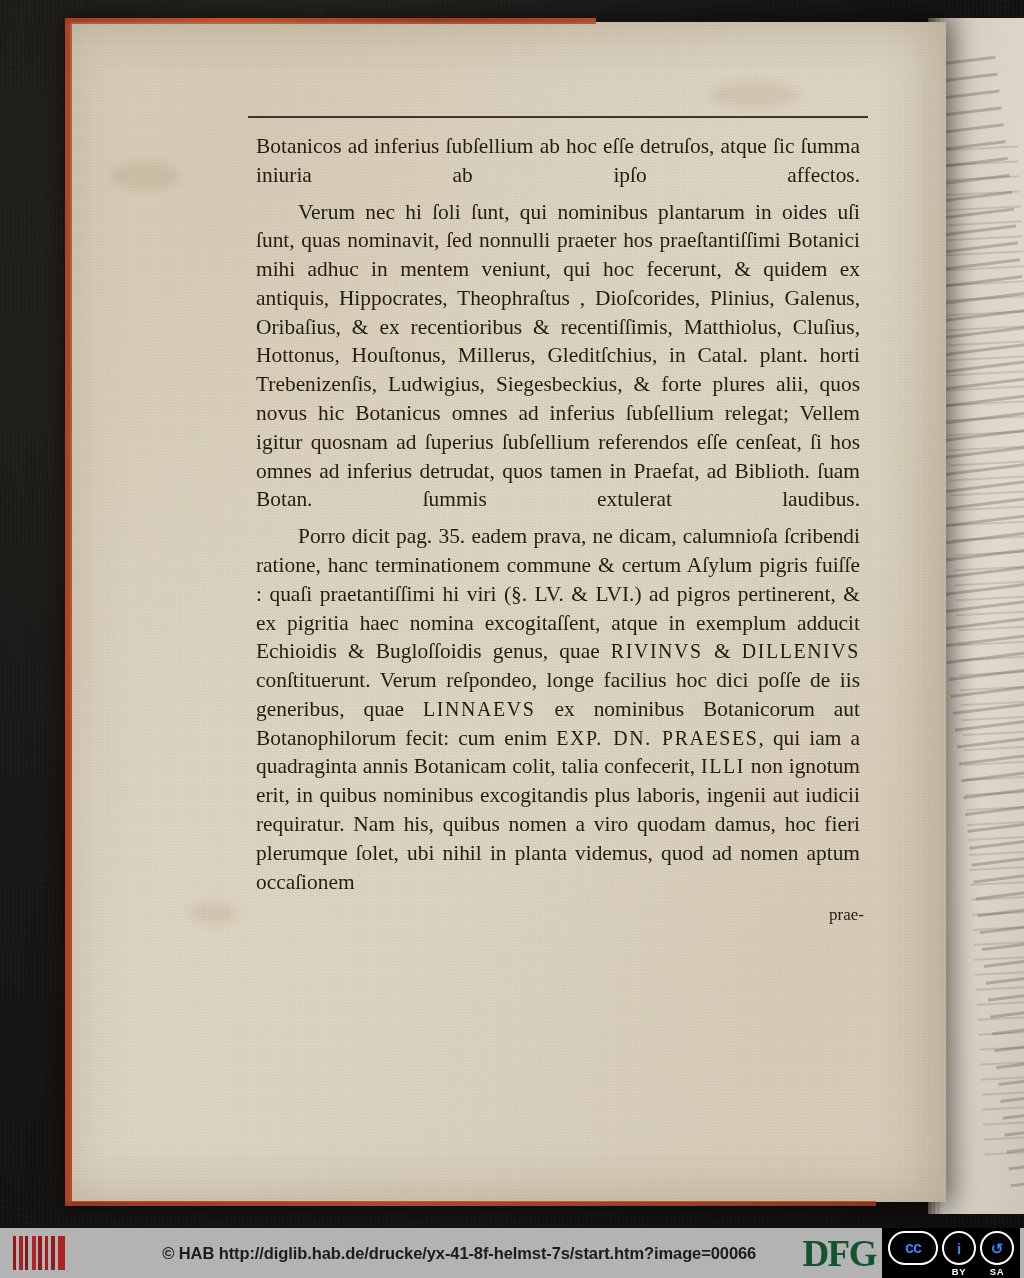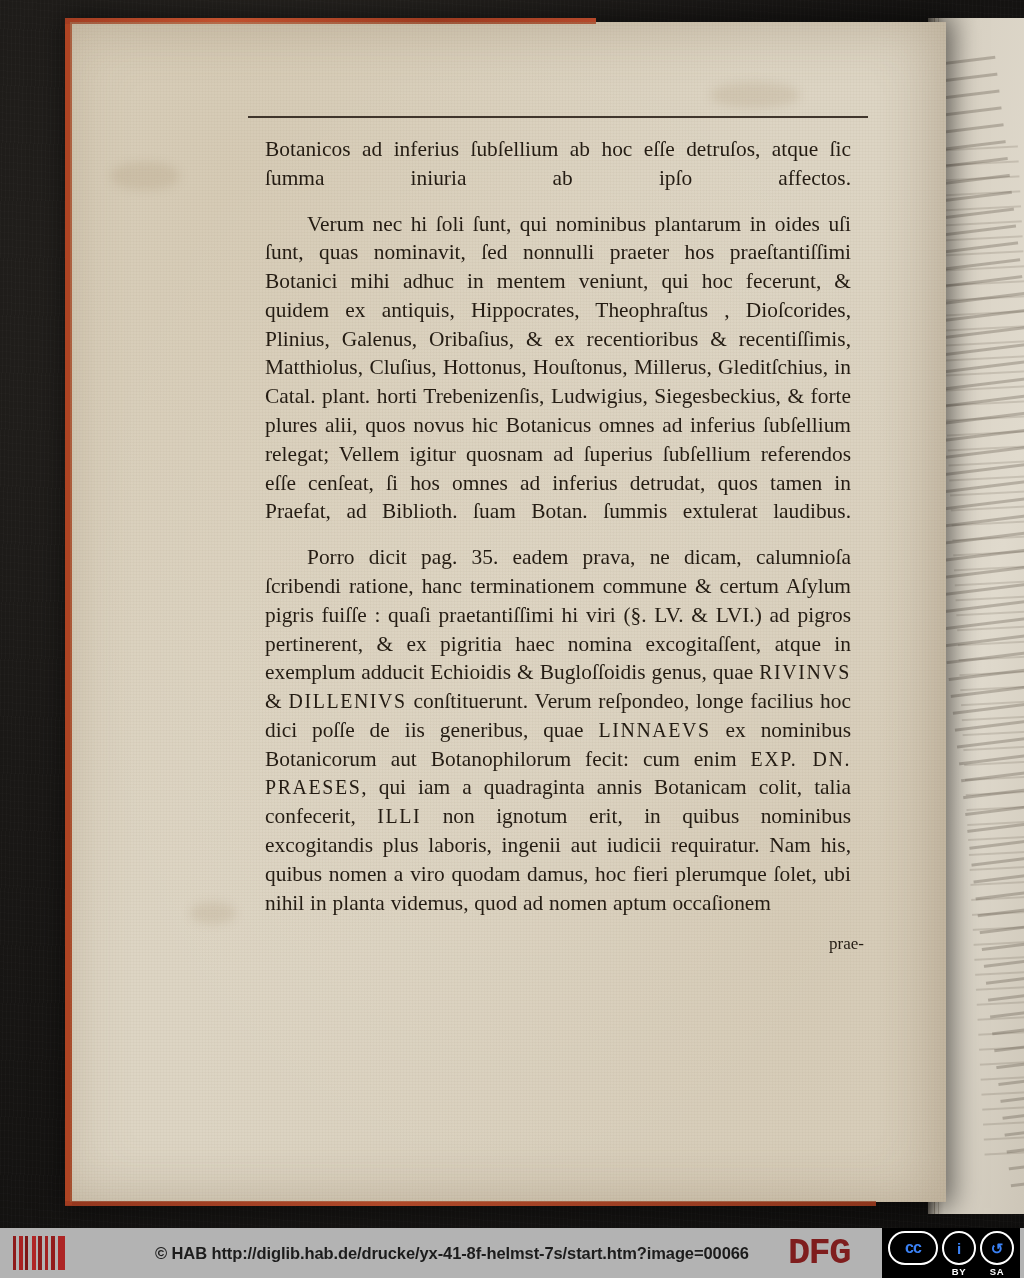--- a/index.html
+++ b/index.html
@@ -170,21 +170,21 @@
     border-top: 2.1px solid #2a2018;
     margin: 2px 0 14px 0;
     opacity: .88;
   }
 
   .para {
     font-size: 21.4px;
     line-height: 1.345;
     text-align: justify;
     text-align-last: justify;
-    margin: 17px;
+    margin: 8px;
     -webkit-hyphens: none;
     hyphens: none;
     word-spacing: .5px;
   }
   .para.noj { text-align-last: left; }
   .para .ind { display: inline-block; width: 42px; }
 
   .sec-head {
     text-align: center;
     font-size: 25px;
@@ -217,21 +217,20 @@
   }
 
   
   .footer-bar {
     position: absolute;
     left: 0; right: 0; bottom: 0;
     height: 50px;
     background: #b3b3b3;
     display: flex;
     align-items: center;
-    gap: 26px;
   }
   .hab-logo {
     width: 78px;
     height: 50px;
     display: flex;
     align-items: center;
     justify-content: center;
     flex: none;
   }
   .hab-logo .bars {
@@ -253,24 +252,24 @@
     font-family: "Liberation Sans", sans-serif;
     font-size: 16.5px;
     font-weight: 700;
     color: #1c1c1c;
     letter-spacing: -.1px;
     padding-left: 40px;
     white-space: nowrap;
     overflow: hidden;
   }
   .dfg-logo {
-    font-family: Liberation Mono, monospace;
+    font-family: Liberation Serif, serif;
     font-size: 37px;
     font-weight: 700;
-    color: #7f1d1d;
+    color: #14532d;
     letter-spacing: -1.5px;
     padding: 0 6px 0 2px;
     line-height: 1;
     flex: none;
   }
   .cc-block {
     background: #000;
     display: flex;
     align-items: flex-start;
     padding: 3px 4px 1px 4px;

